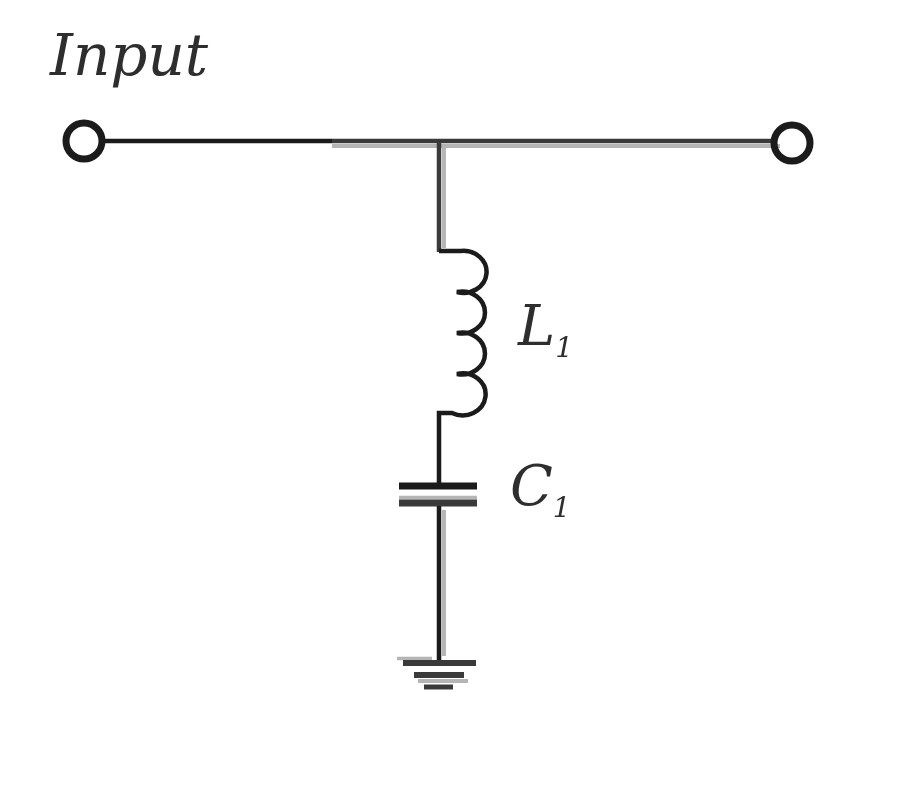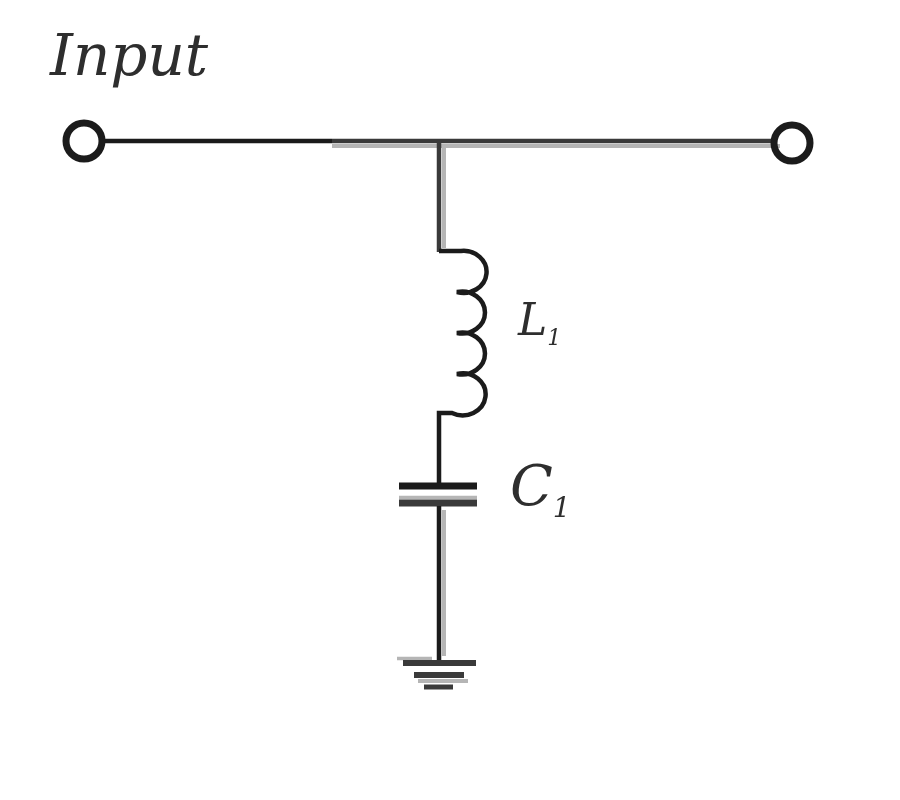--- a/index.html
+++ b/index.html
@@ -30,21 +30,21 @@
   .label {
     position: absolute;
     font-style: italic;
     color: var(--text);
     white-space: nowrap;
     line-height: 1;
     user-select: none;
   }
   .label-input  { left: 50px;  top: 26px;  font-size: 58px; }
   .label-output { left: 638px; top: 21px;  font-size: 58px; }
-  .label-inductor  { left: 518px; top: 298px; font-size: 44px; }
+  .label-inductor  { left: 518px; top: 298px; font-size: 56px; }
   .label-capacitor { left: 510px; top: 458px; font-size: 56px; text-align: right; }
   .label sub {
     font-size: 0.5em;
     font-style: italic;
     vertical-align: sub;
     line-height: 0;
   }
 </style>
 </head>
 <body>

